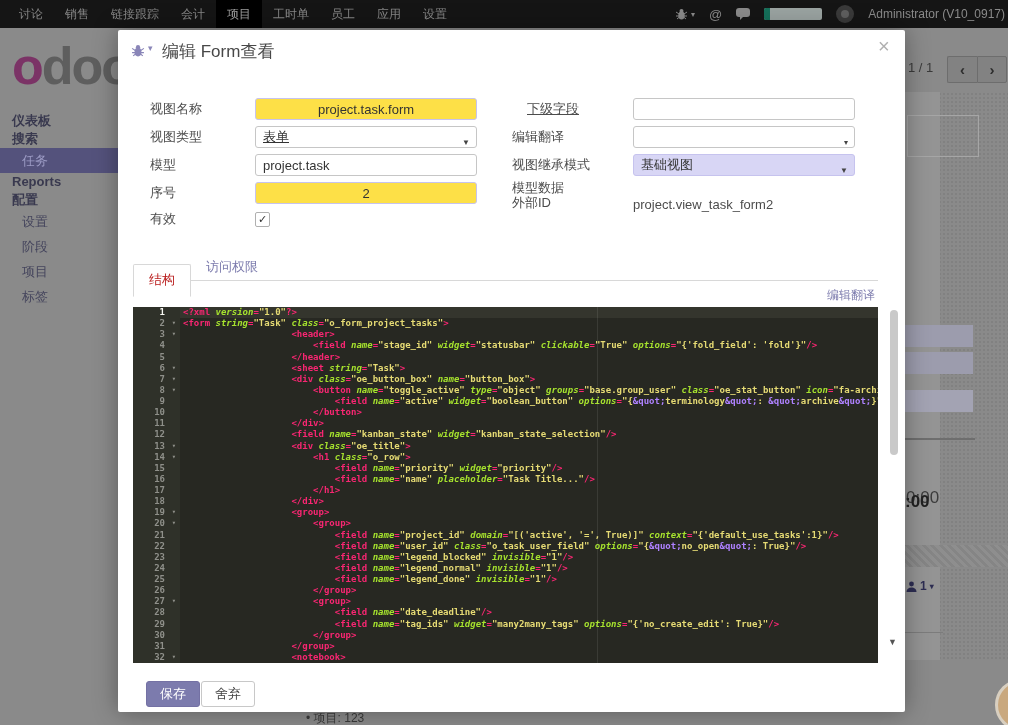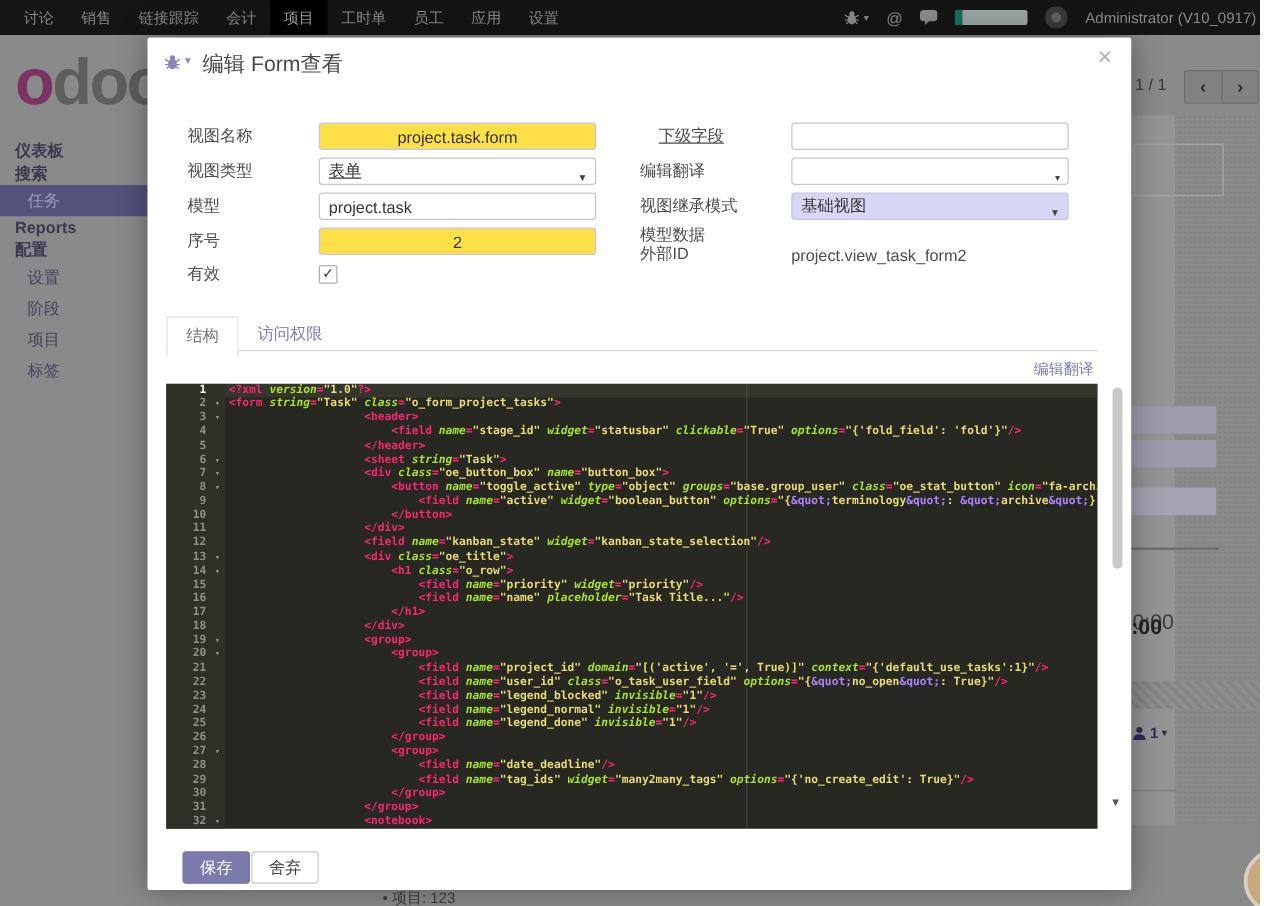--- a/index.html
+++ b/index.html
@@ -70,22 +70,22 @@
            padding:0 7px;font-size:13px;color:#333;line-height:20px;background:#fff;cursor:pointer;}
   .fselect.lav{background:#d8d6f5;border-color:#c6c3ee;}
   .fselect .sel-caret{position:absolute;right:6px;top:6px;font-size:8px;color:#444;}
   .fcheck{position:absolute;width:13px;height:13px;border:1px solid #b0b0b0;border-radius:2px;background:#fff;
           font-size:11px;line-height:12px;text-align:center;color:#2f2f2f;cursor:pointer;}
   .fstatic{position:absolute;font-size:13px;color:#4c4c4c;}
 
   .tabs{position:absolute;left:15px;top:222px;display:flex;}
   .tabbar-line{position:absolute;left:15px;top:250px;width:745px;height:1px;background:#d8d8d8;}
   .tab{font-size:13px;color:#7c7bad;padding:6px 15px 7px;cursor:pointer;position:relative;}
-  .tab.active{color:#737373;background:#fff;border:1px solid #d8d8d8;border-bottom:1px solid #fff;
-              border-radius:2px 2px 0 0;z-index:2;top:1px;margin-bottom:-1px;}
+  .tab.active{color:#b91c1c;background:#fff;border:1px solid #d8d8d8;border-bottom:1px solid #fff;
+              border-radius:2px 2px 0 0;z-index:2;top:12px;margin-bottom:-1px;}
   .edit-trans{position:absolute;right:30px;top:257px;font-size:12px;color:#7c7bad;cursor:pointer;}
 
   
   .editor{position:absolute;left:15px;top:277px;width:745px;height:356px;background:#272822;overflow:hidden;cursor:text;}
   .gutter{position:absolute;left:0;top:0;width:47px;height:356px;background:#2f3129;}
   .gl{height:11.125px;font:bold 9px "DejaVu Sans Mono",monospace;color:#8f908a;
       text-align:right;padding-right:15px;box-sizing:border-box;position:relative;line-height:11.125px;}
   .gl .fold{position:absolute;right:4px;top:0;font-size:7px;color:#8f908a;line-height:11px;cursor:pointer;}
   .gl.act{color:#f8f8f2;}
   .code{position:absolute;left:47px;top:0;right:0;height:356px;padding-left:3px;overflow:hidden;}

